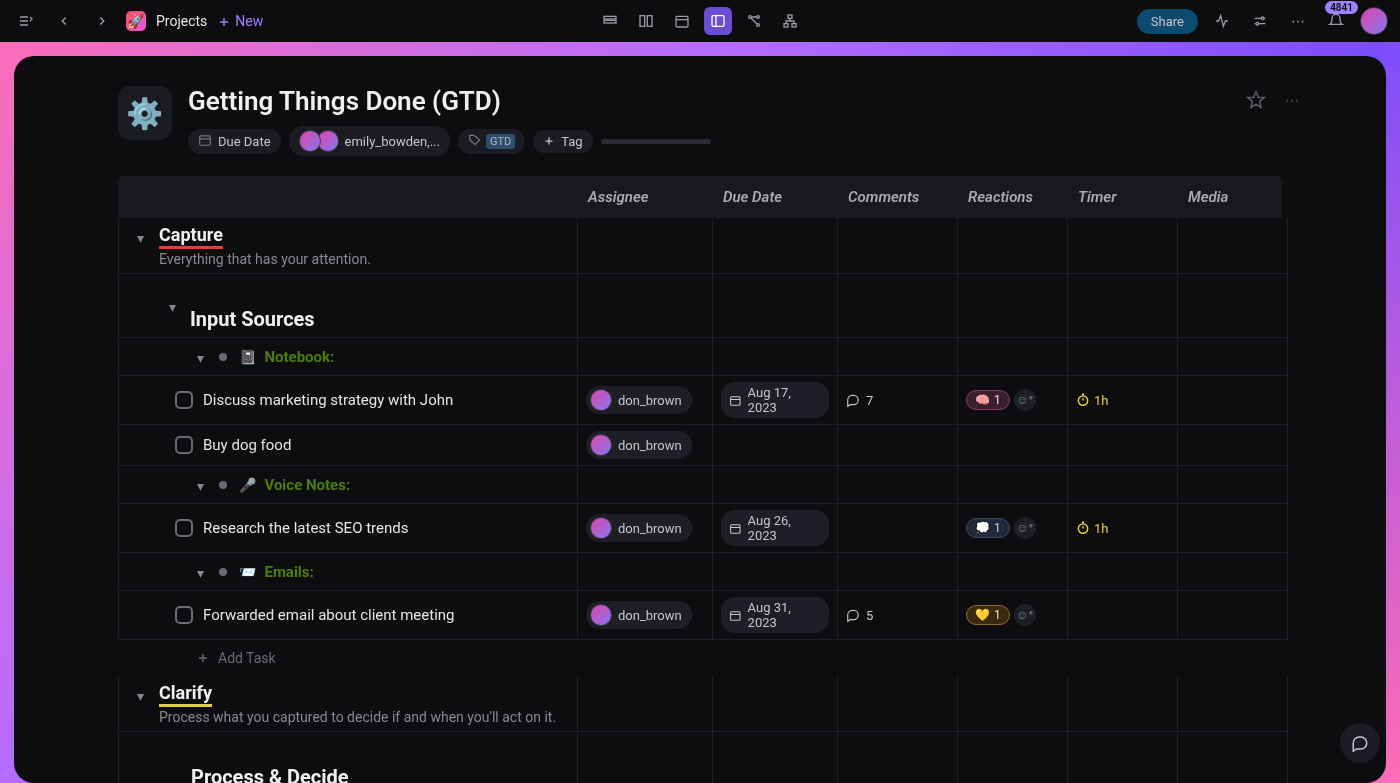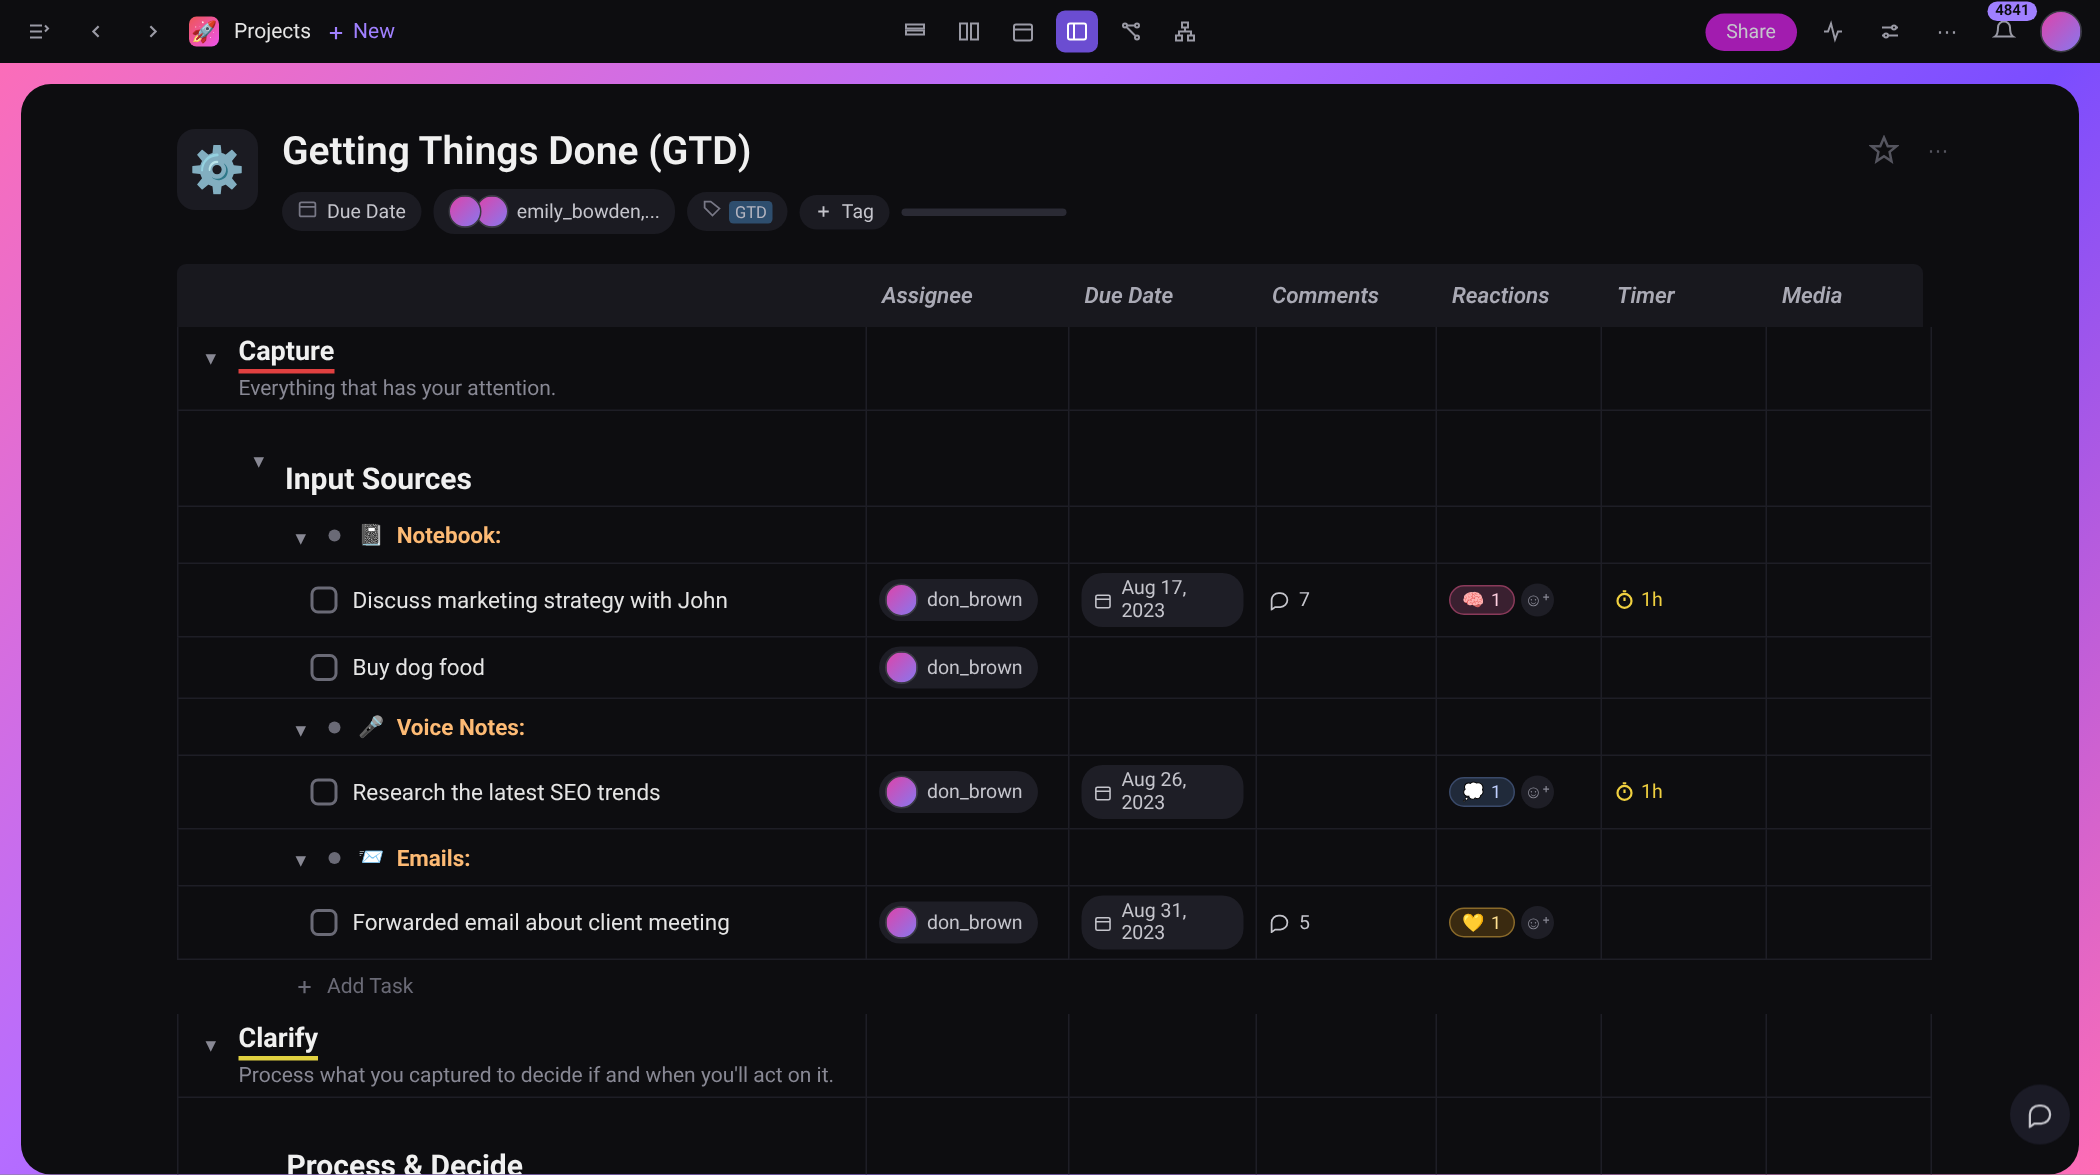--- a/index.html
+++ b/index.html
@@ -35,21 +35,21 @@
   width: 20px; height: 20px; border-radius: 5px;
   background: linear-gradient(135deg,#e55,#e5e);
   display: inline-flex; align-items: center; justify-content: center;
 }
 .project-label { color: #e5e5e5; font-size: 14px; }
 .new-btn {
   display: flex; align-items: flex-end; gap: 4px;
   color: #a080ff; font-size: 14px; cursor: pointer;
 }
 .share-btn {
-  background: #a21caf; color: #c5c5cc;
+  background: #0c4a6e; color: #c5c5cc;
   padding: 5px 14px; border-radius: 14px; font-size: 13px; cursor:pointer;
 }
 .badge {
   position: absolute; top: -6px; right: -8px;
   background: #a080ff; color: #0c0c10;
   font-size: 10px; font-weight:600; padding: 1px 5px; border-radius: 8px;
 }
 .avatar {
   width: 28px; height: 28px; border-radius: 50%;
   background: linear-gradient(135deg,#d4a,#87e);
@@ -95,22 +95,22 @@
 .row > div { border-right: 1px solid #1e1e26; border-bottom: 1px solid #1e1e26; display:flex; align-items:center; padding: 6px 8px; }
 .row > div:first-child { border-left: 1px solid #1e1e26; }
 .thead .th:first-child { border-radius:6px 0 0 0; }
 .section-row .first { padding-left: 18px; flex-direction:column; align-items:flex-start; gap:2px; justify-content:center; }
 .section-title { font-size:18px; font-weight:700; color:#f0f0f0; border-bottom:3px solid #e04040; display:inline-block; padding-bottom:1px;}
 .section-title.clarify { border-bottom-color:#e0d040; }
 .section-sub { font-size:14px; color:#888894; }
 .sub1-row .first { padding-left:50px; }
 .sub1-title { font-size:20px; font-weight:700; color:#f0f0f0;margin-top:27px; }
 .sub2-row .first { padding-left:78px; gap:8px; }
-.sub2-title { font-size:15px; font-weight:700; color:#fdba74; }
-.task-row .first { padding-left:88px; gap:10px; }
+.sub2-title { font-size:15px; font-weight:700; color:#4d7c0f; }
+.task-row .first { padding-left:56px; gap:10px; }
 .task-row .first.indent2 { padding-left:100px; }
 .task-title { font-size:15px; color:#e5e5e5; }
 .caret { width:14px; height:14px; display:inline-flex; color:#888894; }
 .bullet { width:8px; height:8px; border-radius:50%; background:#6a6a76; display:inline-block; margin-right:4px;}
 .checkbox { width:18px; height:18px; border:2px solid #6a6a76; border-radius:5px; display:inline-block; flex-shrink:0;}
 .assignee-chip { background:#1e1e26; border-radius:14px; padding:3px 10px 3px 4px; display:flex; gap:6px; align-items:center; font-size:13px; color:#c5c5cc;}
 .date-chip { background:#1e1e26; border-radius:14px; padding:3px 8px; display:flex; gap:6px; align-items:center; font-size:13px; color:#c5c5cc;}
 .comment-chip { display:flex; gap:6px; align-items:center; font-size:13px; color:#c5c5cc;}
 .react-chip { background:#2a1a3a; border:1px solid #5a3a7a; border-radius:12px; padding:2px 8px; display:flex; gap:4px; align-items:center; font-size:12px; color:#e5c5ff;}
 .react-chip.brain { background:#3a2030; border-color:#8a3a5a; color:#ffcfe0;}

